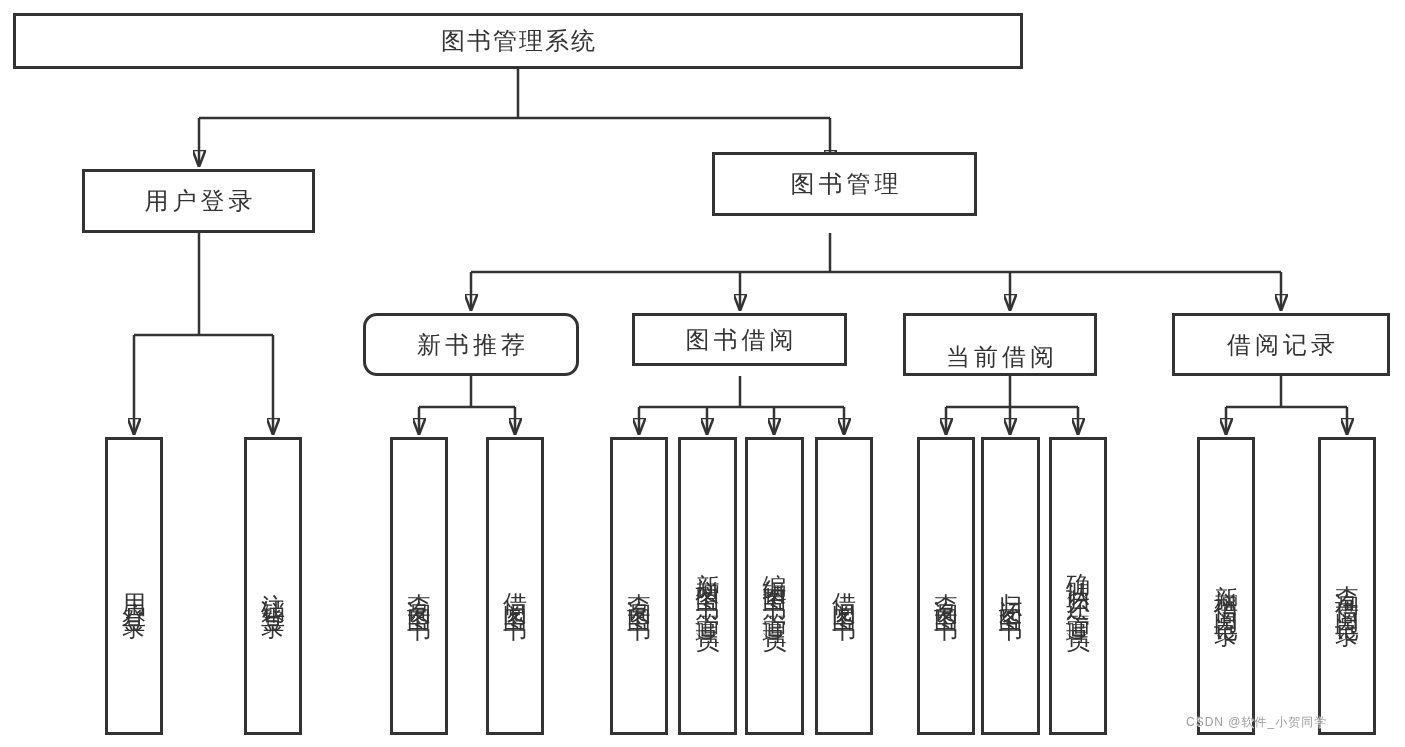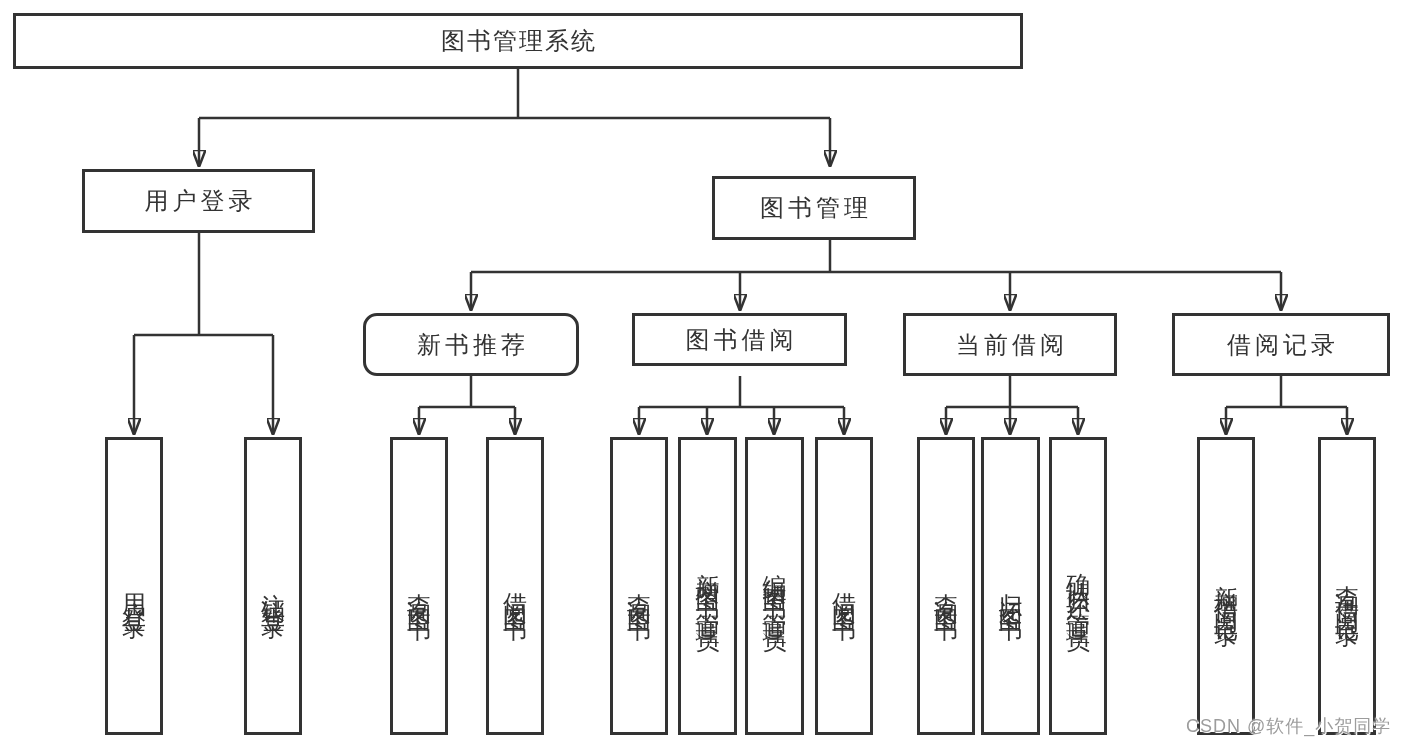--- a/index.html
+++ b/index.html
@@ -52,21 +52,21 @@
     font-size: 24px;
     letter-spacing: 8px;
     transform: translateY(4px); 
     white-space: nowrap;
   }
   .watermark {
     position: absolute;
     left: 1186px;
     top: 714px;
     width: 215px;
-    font-size: 18px;
+    font-size: 12px;
     letter-spacing: 1px;
     color: var(--watermark, #9c9c9c);
     text-shadow: 0 0 2px #ffffff, 1px 1px 0 #ffffff;
     white-space: nowrap;
     z-index: 5;
   }
 </style>
 </head>
 <body>
 
@@ -120,31 +120,31 @@
     <line x1="1347" y1="407" x2="1347" y2="434" marker-end="url(#arrow)"></line>
   </svg>
 
   <div class="node node-h node-root" style="left:13px; top:13px; width:1010px; height:56px;text-align:center;">
     <span>图书管理系统</span>
   </div>
 
   <div class="node node-h" style="left:82px; top:169px; width:233px; height:64px;">
     <span>用户登录</span>
   </div>
-  <div class="node node-h" style="left:712px; top:176px; width:204px; height:64px;">
+  <div class="node node-h" style="left:712px; top:152px; width:265px; height:64px;">
     <span>图书管理</span>
   </div>
 
   <div class="node node-h" style="left:363px; top:313px; width:216px; height:63px;border-radius:14px;">
     <span>新书推荐</span>
   </div>
   <div class="node node-h" style="left:632px; top:313px; width:215px; height:53px;">
     <span>图书借阅</span>
   </div>
-  <div class="node node-h" style="left:903px; top:313px; width:214px; height:63px;">
+  <div class="node node-h" style="left:903px; top:313px; width:194px; height:63px;align-items:flex-end;">
     <span>当前借阅</span>
   </div>
   <div class="node node-h" style="left:1172px; top:313px; width:218px; height:63px;">
     <span>借阅记录</span>
   </div>
 
   <div class="node node-v" style="left:105px; top:437px; width:58px; height:298px;">
     <span>用户登录</span>
   </div>
   <div class="node node-v" style="left:244px; top:437px; width:58px; height:298px;">

